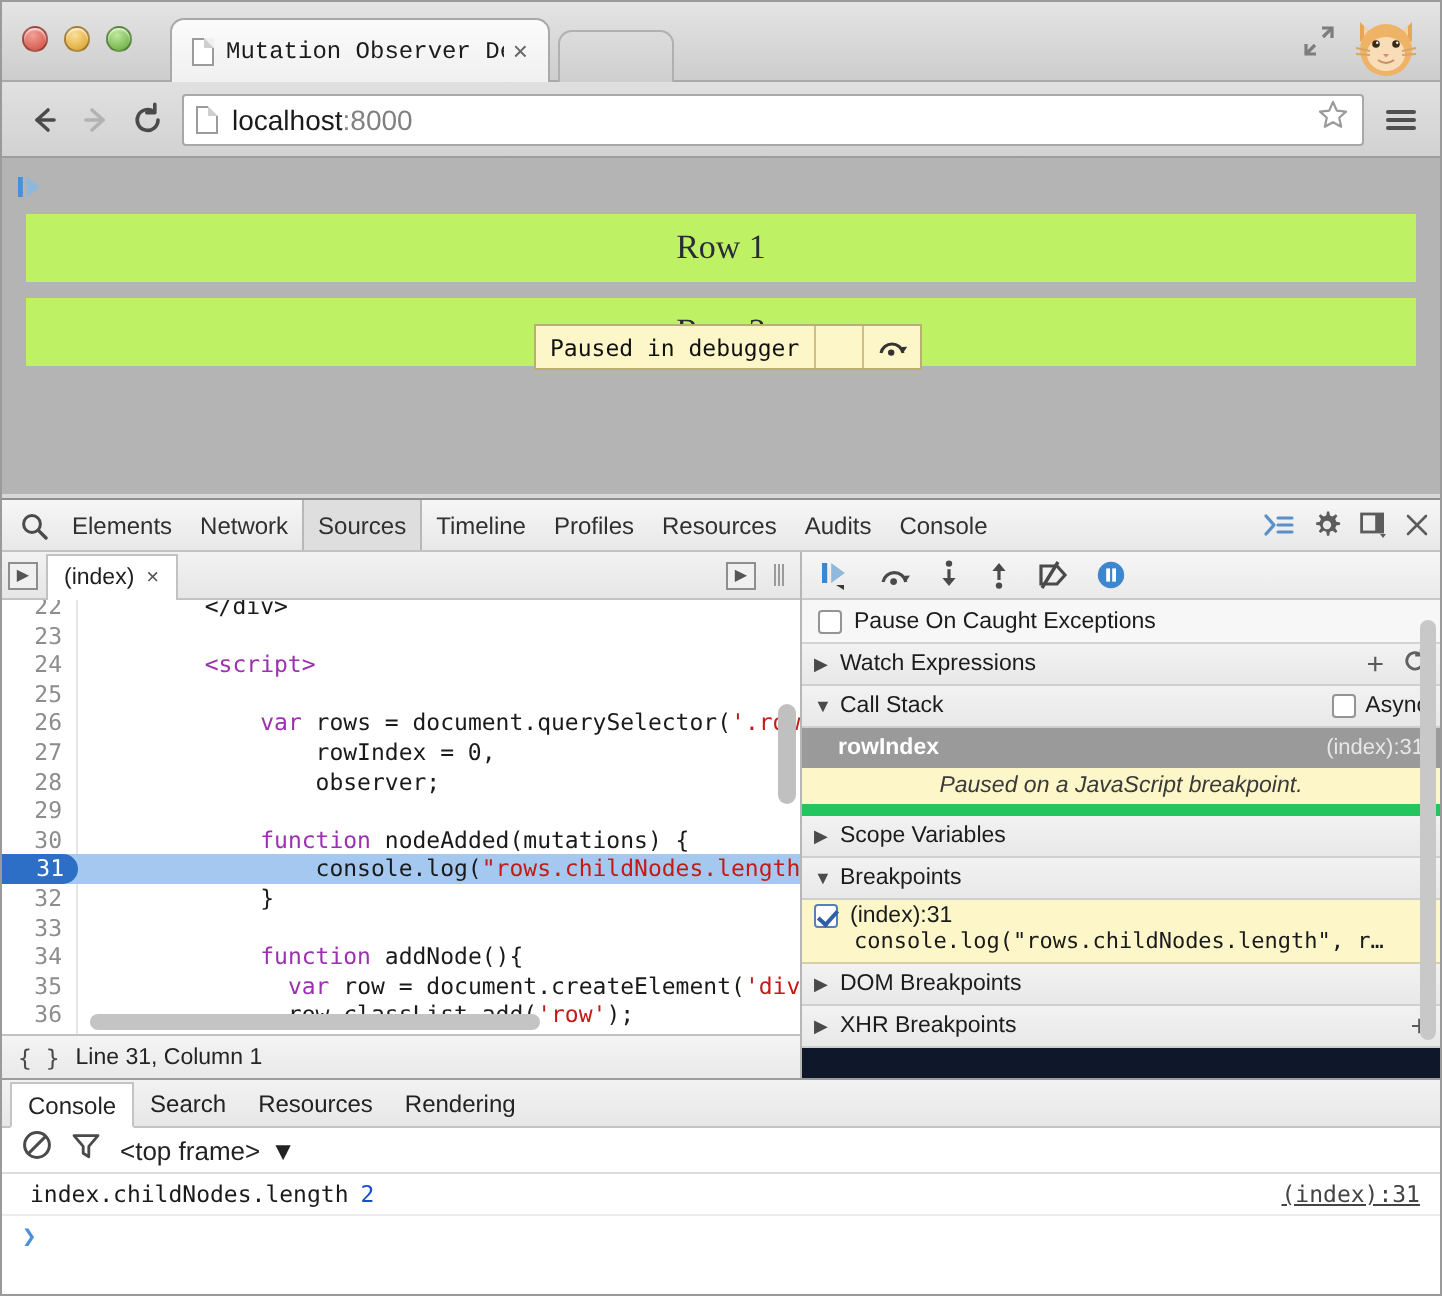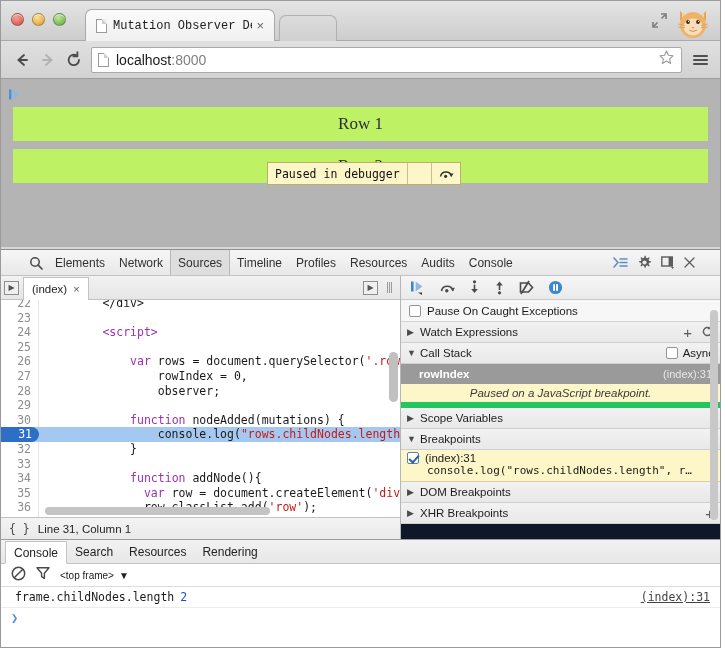--- a/index.html
+++ b/index.html
@@ -163,21 +163,21 @@
     position: absolute; left: 0; right: 0; top: 248px; bottom: 0;
     background: #f3f3f3;
     border-top: 1px solid #8e8e8e;
     display: flex; flex-direction: column;
   }
   .dt-toolbar {
     height: 26px;
     background: linear-gradient(#f6f6f6, #e8e8e8);
     border-bottom: 1px solid #c2c2c2;
     display: flex; align-items: center;
-    padding: 0 23px;
+    padding: 0 4px;
   }
   .dt-search { width: 24px; display: flex; align-items: center; justify-content: center; color: #4a4a4a; }
   .dt-tabs { display: flex; align-items: center; height: 100%; }
   .dt-tab {
     padding: 0 7px; height: 100%;
     display: flex; align-items: center;
     font-size: 12px; color: #303030;
     white-space: nowrap;
   }
   .dt-tab.active {
@@ -380,21 +380,21 @@
     border: 1px solid #c4c4c4; border-bottom: 1px solid #fff;
     margin-bottom: -1px;
   }
   .console-bar {
     height: 23px; flex: none;
     display: flex; align-items: center; gap: 10px;
     padding: 0 10px;
     border-bottom: 1px solid #dcdcdc;
     background: #fff;
   }
-  .frame-sel { font-size: 10px; color: #222; display: flex; align-items: center; gap: 5px; }
+  .frame-sel { font-size: 13px; color: #222; display: flex; align-items: center; gap: 5px; }
   .console-out { flex: 1; overflow: hidden; background: #fff; }
   .con-msg {
     display: flex; align-items: baseline;
     padding: 3px 10px 3px 14px;
     border-bottom: 1px solid #ececec;
     font-family: "DejaVu Sans Mono", monospace;
     font-size: 11.5px; color: #1a1a1a;
   }
   .con-msg .val { color: #1a4fd0; margin-left: 6px; }
   .con-link {
@@ -752,21 +752,21 @@
           </svg>
         </span>
         <span class="frame-sel">
           <span>&lt;top frame&gt;</span>
           <span>▼</span>
         </span>
       </div>
 
       <div class="console-out">
         <div class="con-msg">
-          <span>frame.childNodes.length</span>
+          <span>index.childNodes.length</span>
           <span class="val">2</span>
           <span class="con-link">(index):31</span>
         </div>
         <div class="con-prompt">
           <span>❯</span>
         </div>
       </div>
     </div>
   </div>
 </div>

